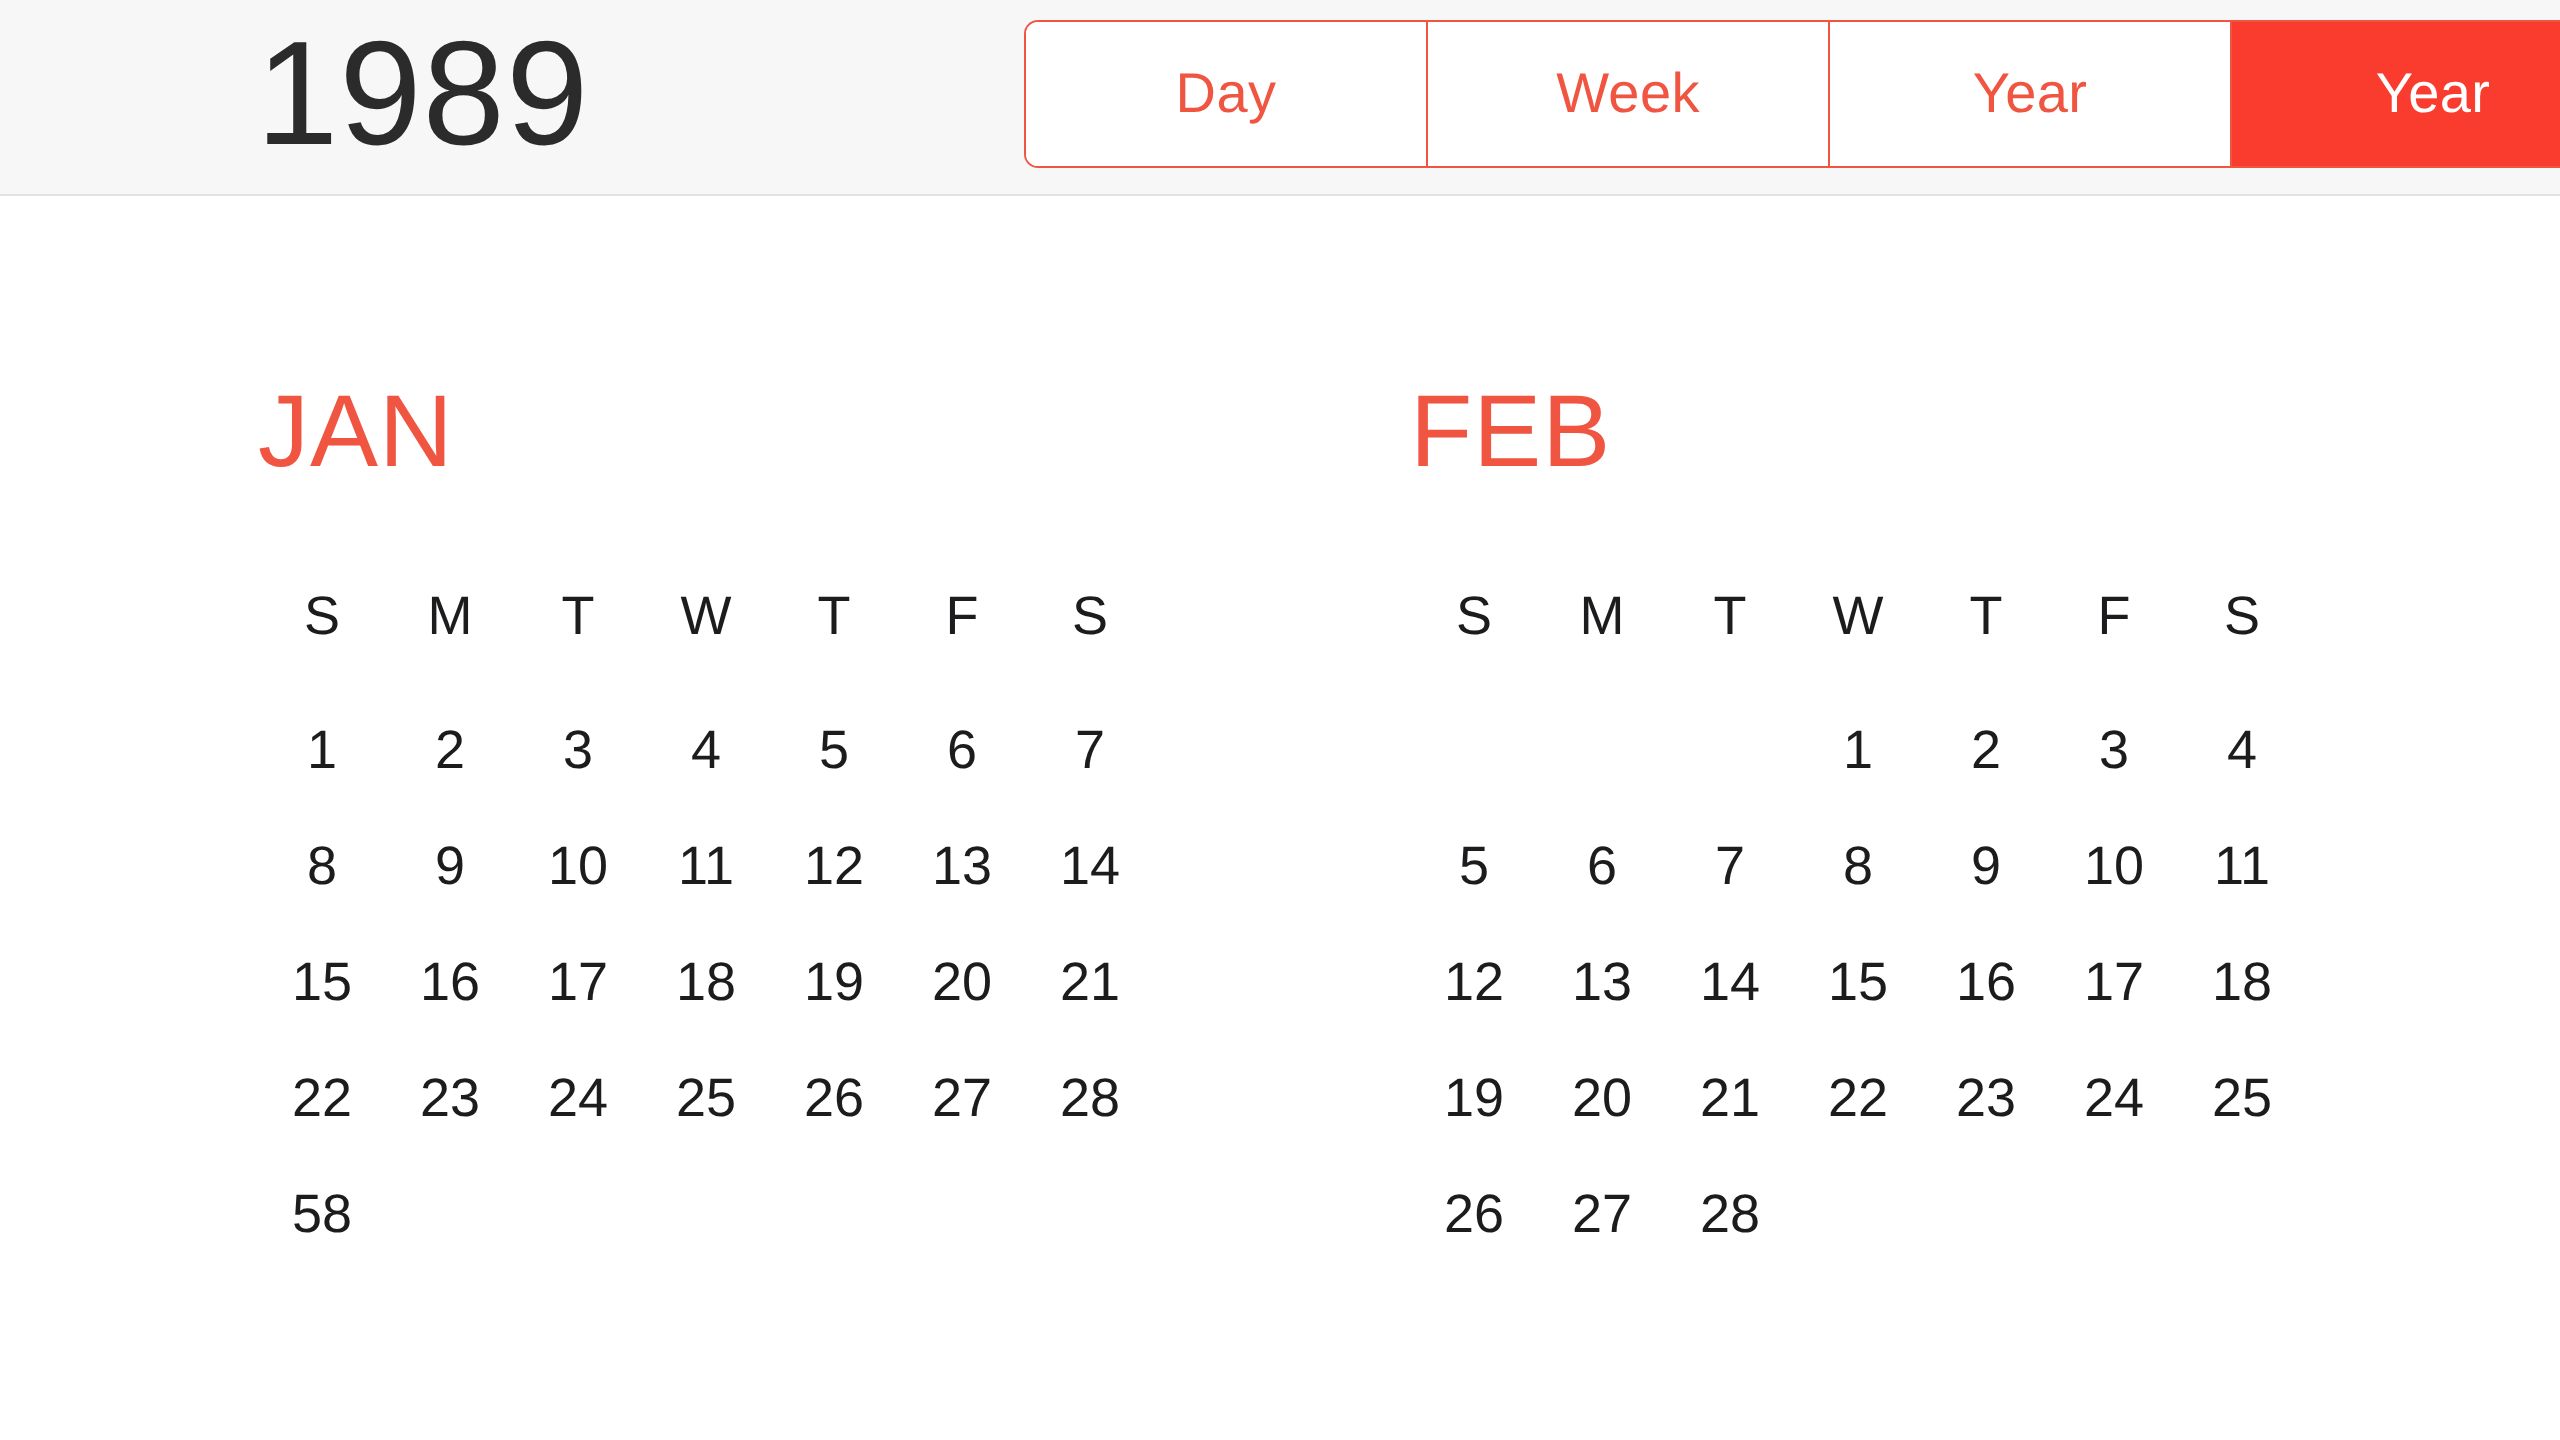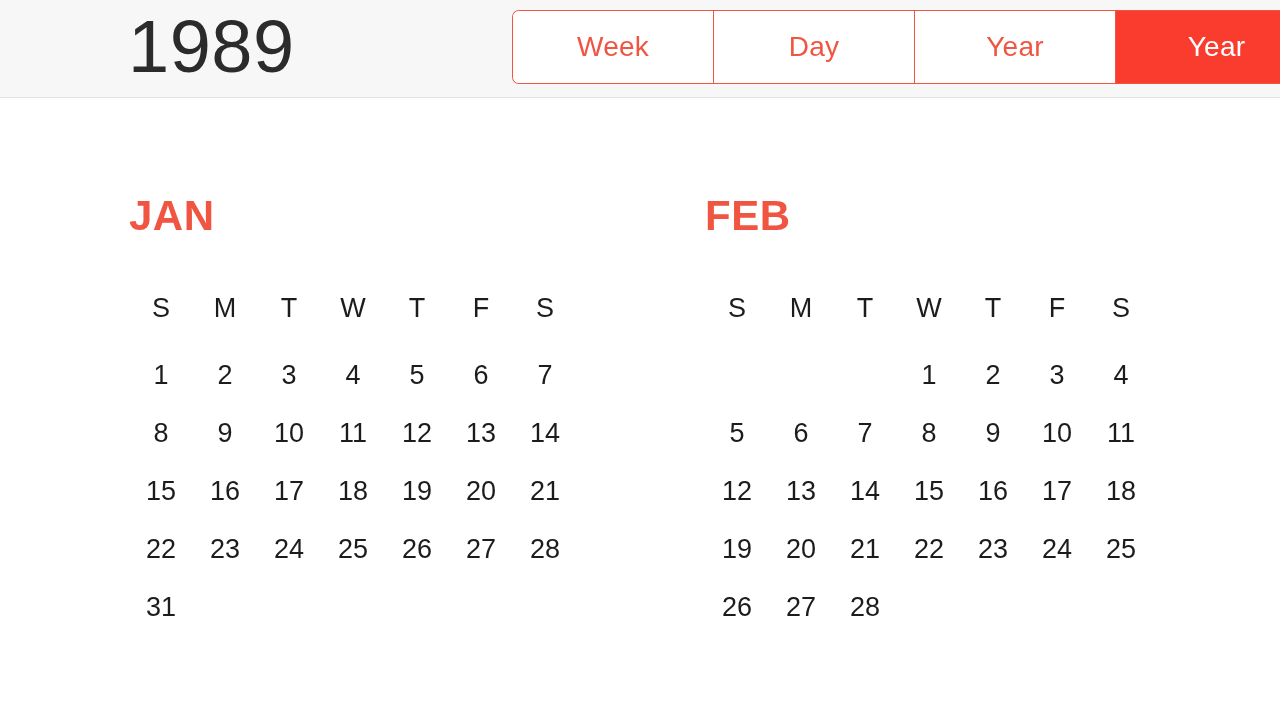--- a/index.html
+++ b/index.html
@@ -105,22 +105,22 @@
 
   .month-block {
     position: absolute;
     top: 0;
   }
 
   .month-name {
     position: absolute;
     left: 0;
     top: 92px;
-    font-size: 42px;
-    font-weight: 700;
+    font-size: 51px;
+    font-weight: 400;
     color: #F05542;
     letter-spacing: 0.5px;
     line-height: 51px;
     white-space: nowrap;
   }
 
   .weekday-row {
     position: absolute;
     left: 0;
     top: 190px;
@@ -166,22 +166,22 @@
 </head>
 <body>
 
 <div id="app">
 
   <div id="header-bar">
 
     <div id="year-title">1989</div>
 
     <div id="segmented-control">
+        <div class="segment">Day</div>
         <div class="segment">Week</div>
-        <div class="segment">Day</div>
         <div class="segment">Year</div>
         <div class="segment selected">Year</div>
       </div>
 
   </div>
 
   <div id="months-area">
       <div class="month-block" style="left: 129px;">
         <div class="month-name">JAN</div>
         <div class="weekday-row">
@@ -215,21 +215,21 @@
           <div class="day-cell">19</div>
           <div class="day-cell">20</div>
           <div class="day-cell">21</div>
           <div class="day-cell">22</div>
           <div class="day-cell">23</div>
           <div class="day-cell">24</div>
           <div class="day-cell">25</div>
           <div class="day-cell">26</div>
           <div class="day-cell">27</div>
           <div class="day-cell">28</div>
-          <div class="day-cell">31</div>
+          <div class="day-cell">58</div>
         </div>
       </div>
       <div class="month-block" style="left: 705px;">
         <div class="month-name">FEB</div>
         <div class="weekday-row">
           <div class="weekday-cell">S</div>
           <div class="weekday-cell">M</div>
           <div class="weekday-cell">T</div>
           <div class="weekday-cell">W</div>
           <div class="weekday-cell">T</div>

